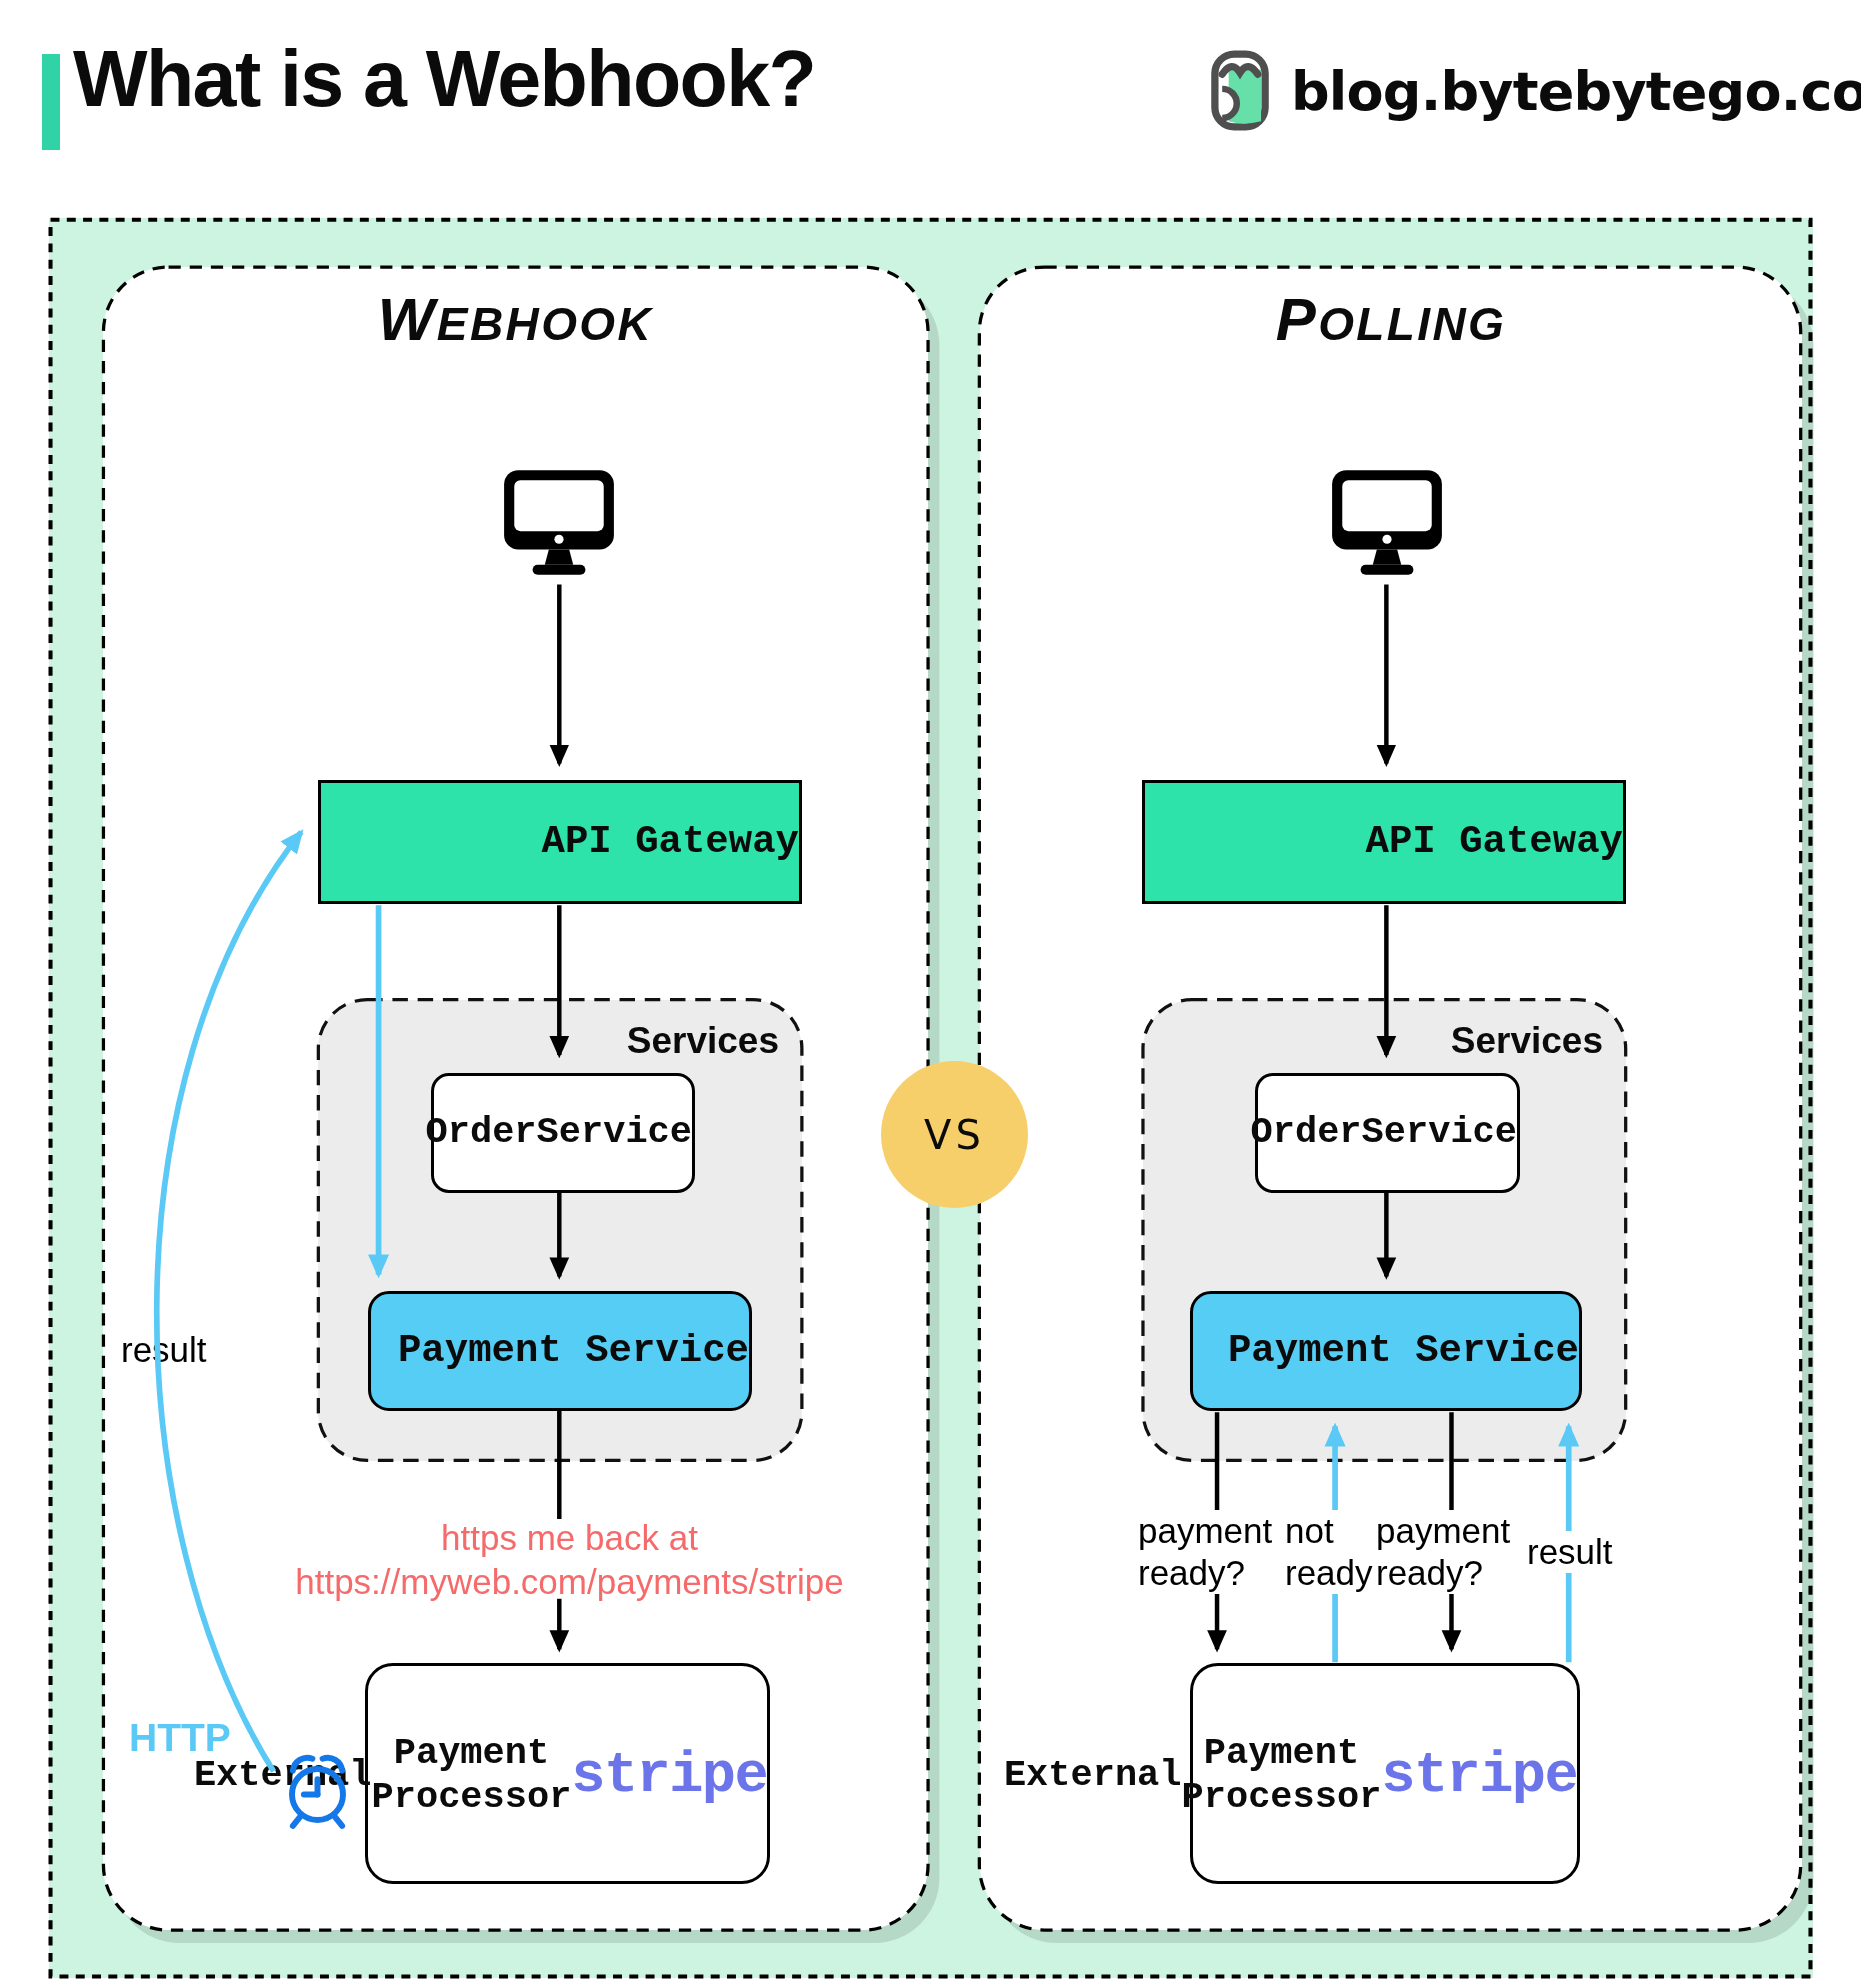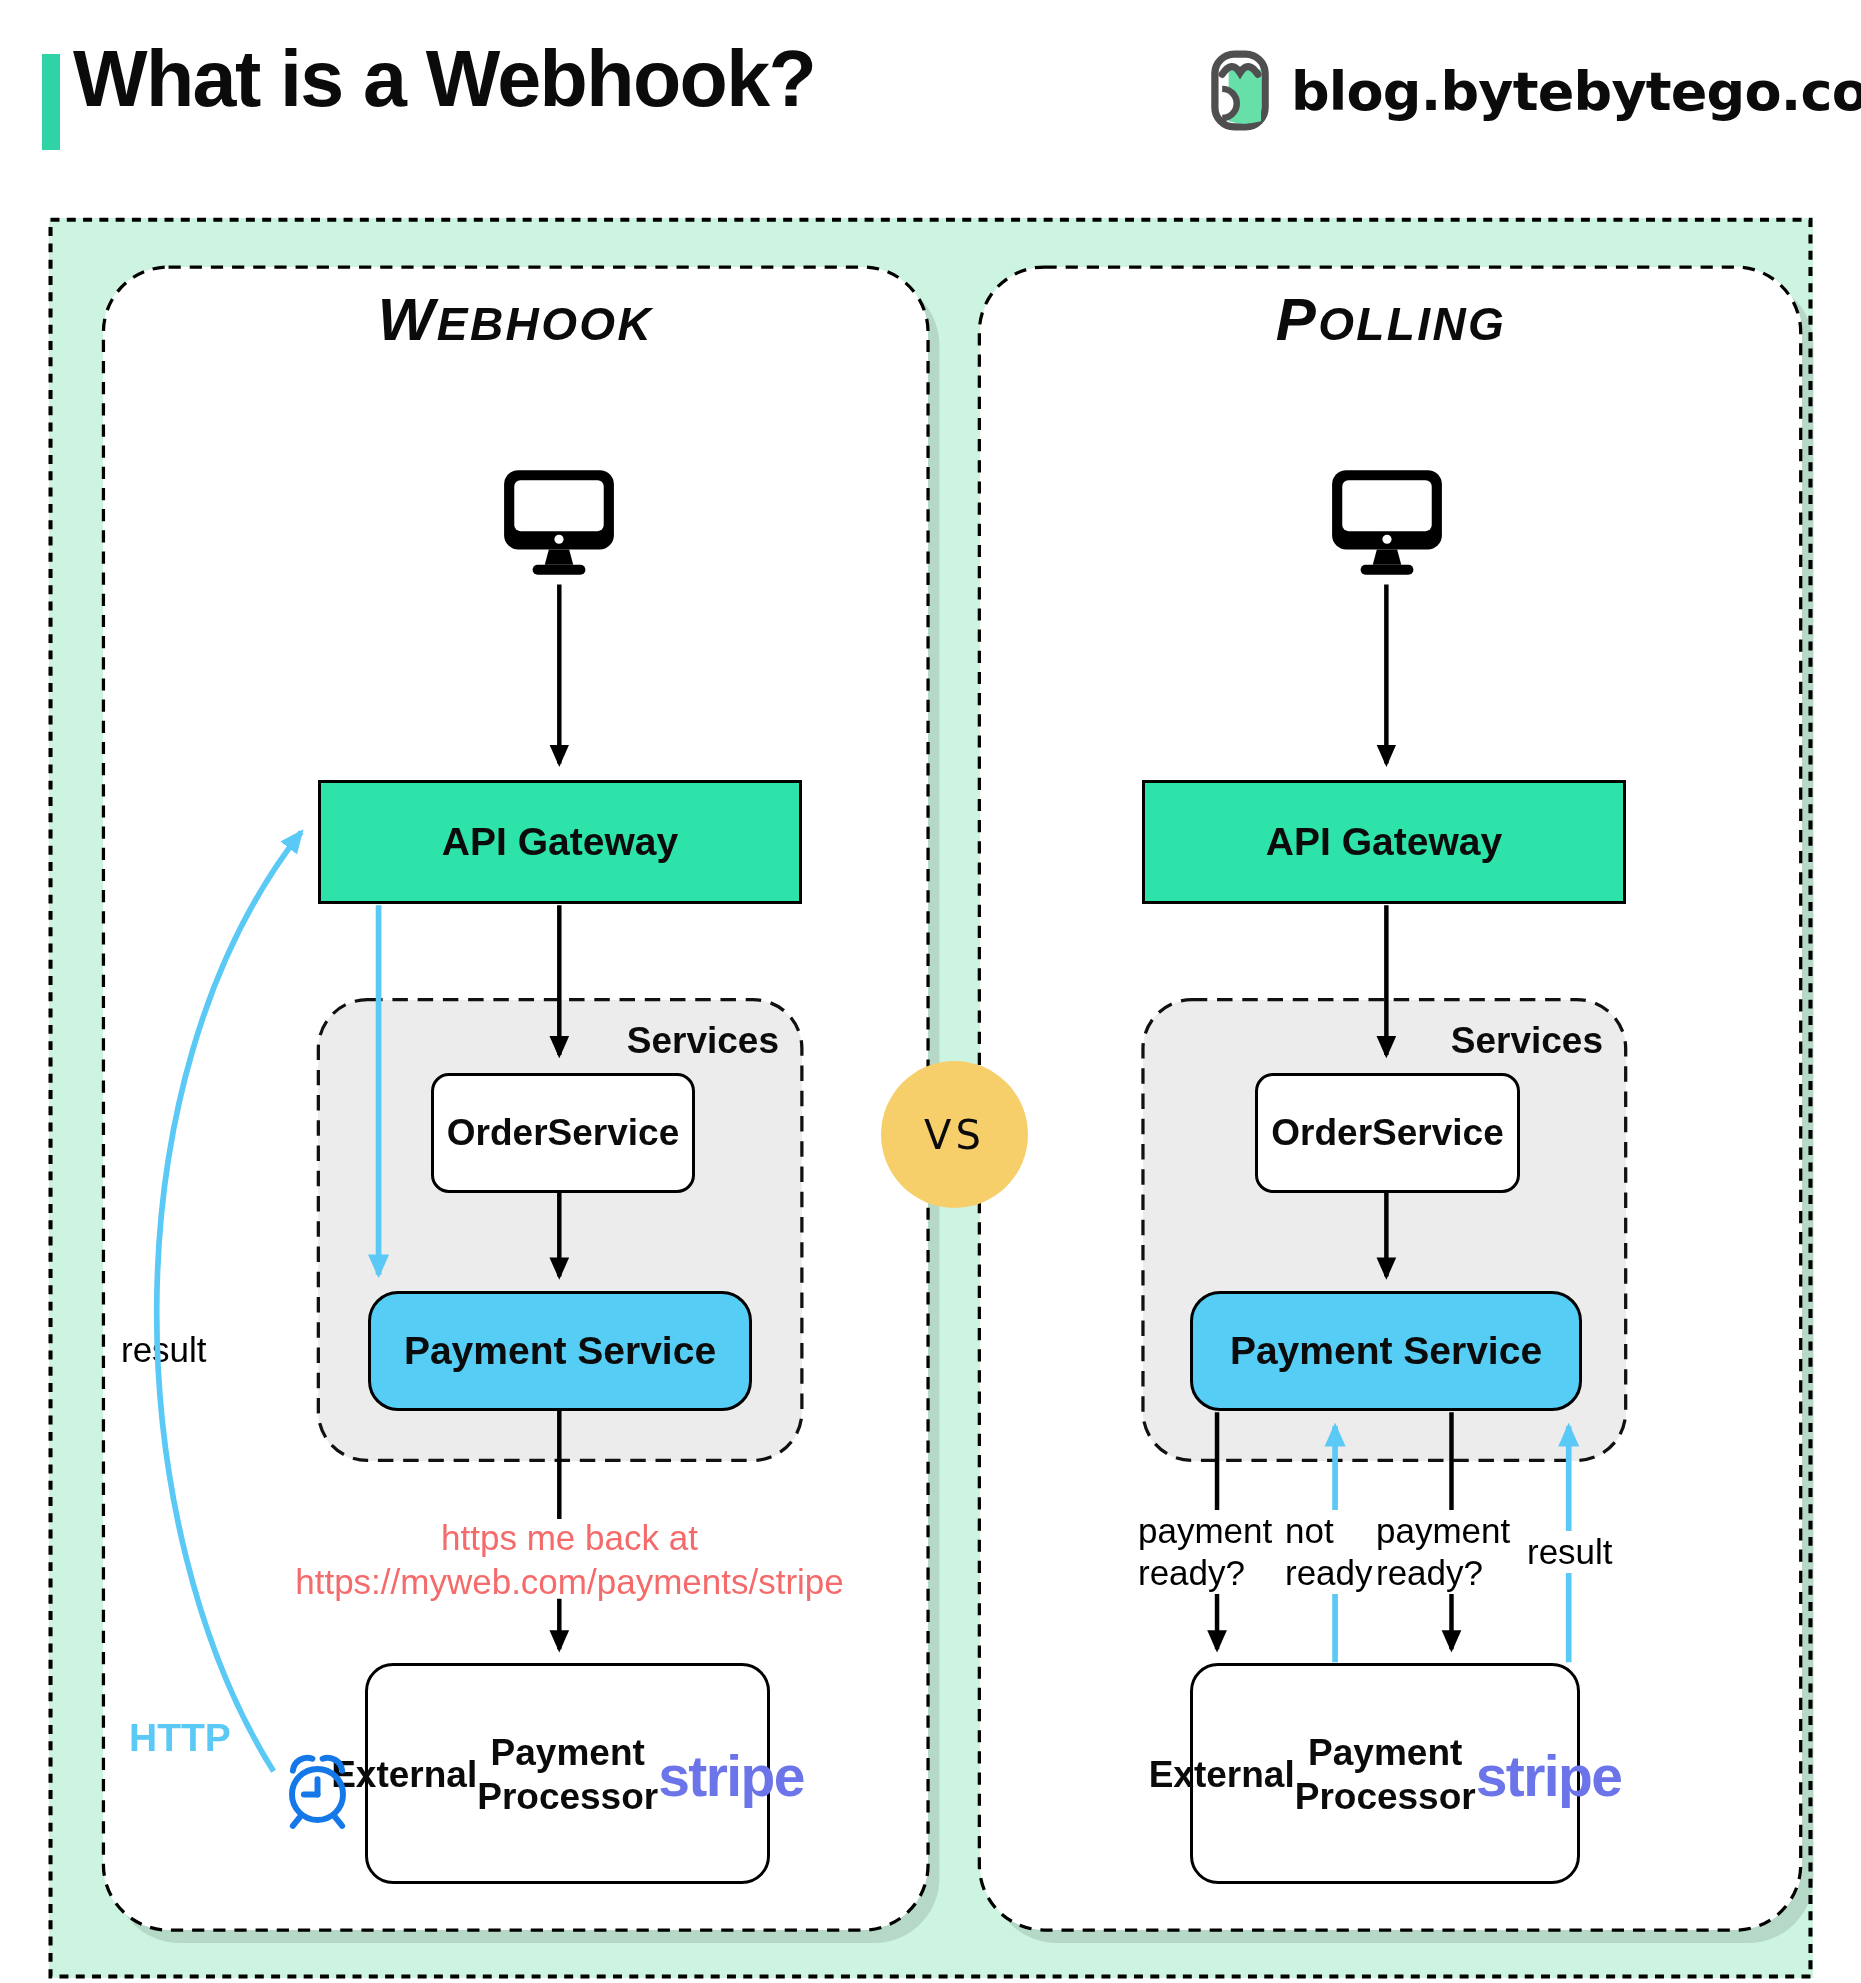--- a/index.html
+++ b/index.html
@@ -18,34 +18,34 @@
   .panel{top:267px;height:1663px;background:#fff;border-radius:65px;
          box-shadow:11.4px 13px 0 var(--shadow);}
   #panel-webhook{left:103px;width:825px;}
   #panel-polling{left:980px;width:822px;}
   .panel-title{top:285px;font-size:46px;font-weight:800;font-style:italic;
                text-transform:uppercase;letter-spacing:2.4px;text-align:center;}
   .panel-title::first-letter{font-size:60px;}
   #panel-title-webhook{left:103px;width:825px;}
   #panel-title-polling{left:980px;width:822px;}
   
-  .box{box-sizing:border-box;display:flex;align-items:center;justify-content:center;
-       text-align:center;font-weight:bold;}
+  .box{box-sizing:border-box;display:flex;align-items:center;justify-content:flex-end;
+       text-align:center;font-weight:bold;font-family:Liberation Mono, monospace;}
   .gateway{background:var(--gateway);border:3.3px solid #000;font-size:39px;}
   #gateway-webhook{left:318px;top:780px;width:484px;height:124px;}
   #gateway-polling{left:1142px;top:780px;width:484px;height:124px;}
   .services{background:var(--services-gray);border-radius:49px;}
   #services-webhook{left:318px;top:1000px;width:484px;height:461px;}
   #services-polling{left:1143px;top:1000px;width:483px;height:461px;}
   .svc-label{position:absolute;top:19.5px;right:23px;font-weight:bold;font-size:37px;}
   .order{background:#fff;border:3.3px solid #000;border-radius:18px;font-size:37px;
          line-height:1.22;flex-direction:row;}
   #order-webhook{left:431px;top:1073px;width:264px;height:120px;}
   #order-polling{left:1255px;top:1073px;width:265px;height:120px;}
-  .payment{background:var(--payment);border:3.3px solid #000;border-radius:30px;font-size:39px;}
+  .payment{background:var(--payment);border:3.3px solid #000;border-radius:21px;font-size:39px;}
   #payment-webhook{left:368px;top:1291px;width:384px;height:120px;}
   #payment-polling{left:1190px;top:1291px;width:392px;height:120px;}
   .external{background:#fff;border:3.3px solid #000;border-radius:28px;flex-direction:row;
             font-size:37px;line-height:1.2;padding-top:3.3px;}
   #external-webhook{left:365px;top:1663px;width:405px;height:221px;}
   #external-polling{left:1190px;top:1663px;width:390px;height:221px;}
   .brand{font-size:57px;color:var(--stripe);margin-top:2px;font-weight:bold;letter-spacing:-1.6px;}
   
   .lbl{font-size:35px;line-height:42px;color:#000;}
   .lbl.white{background:#fff;}

